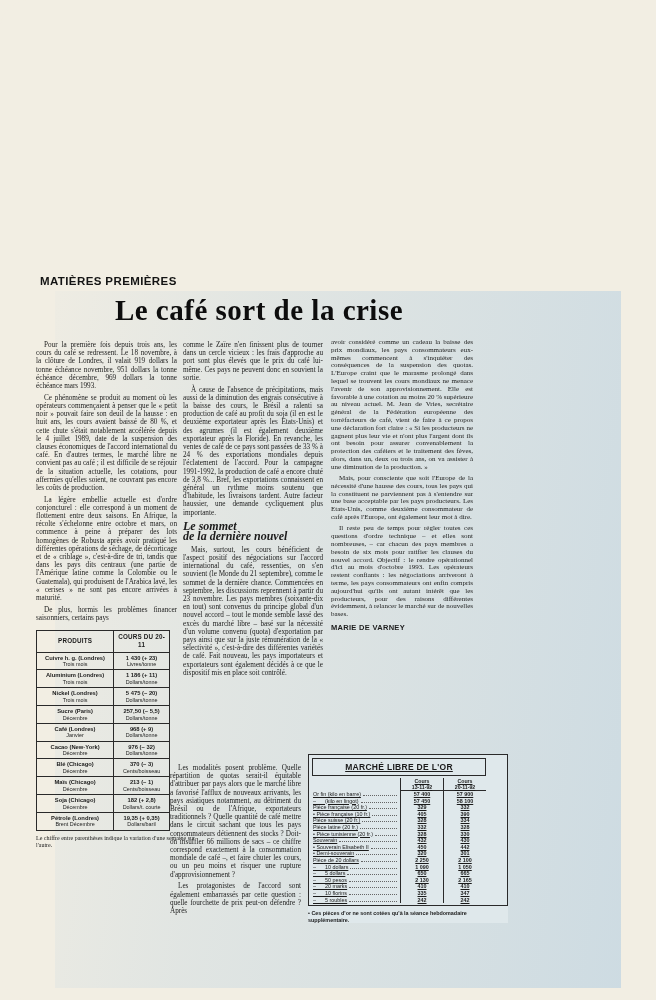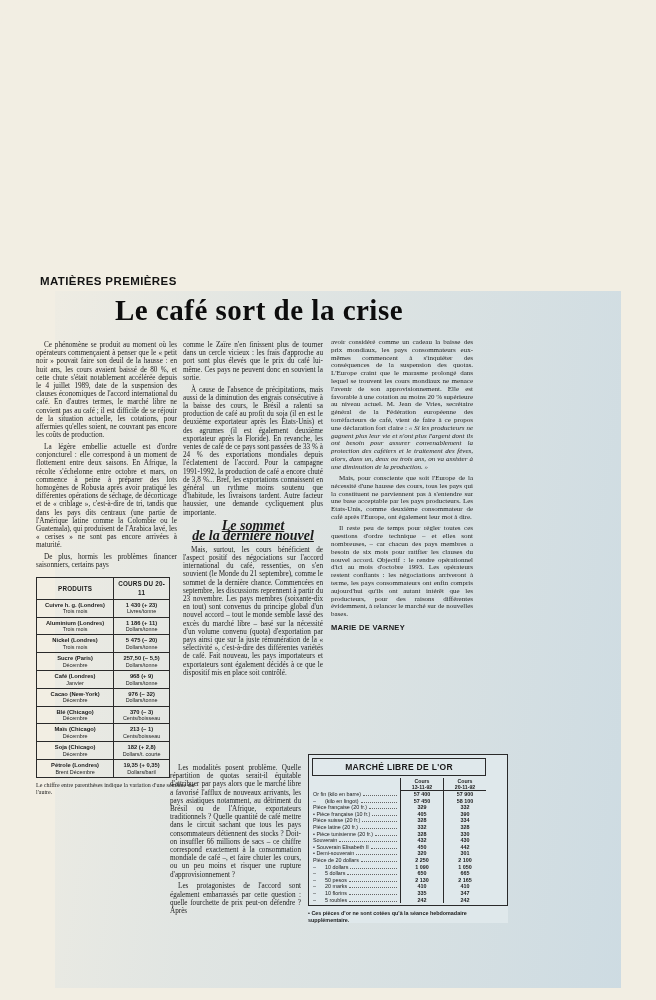--- a/index.html
+++ b/index.html
@@ -13,42 +13,42 @@
             font-size:11.5px; letter-spacing:0.4px; color:#141414; }
   .headline { position:absolute; left:36px; top:294px; width:446px; text-align:center;
               font-weight:bold; font-size:29px; letter-spacing:0.5px; color:#0d0d0d;font-family:Liberation Serif, serif; }
   .col { position:absolute; font-size:7.2px; line-height:8.2px; text-align:justify; }
   .col p { margin:0 0 3.5px 0; text-indent:8px; }
   .col p.cont { text-indent:0; }
   .col1 { left:36px;  top:341px; width:141px; }
   .col2a{ left:183px; top:341px; width:140px; }
   .col2b{ left:170px; top:764px; width:131px; }
   .col3 { left:331px; top:339px; width:142px; font-size:7px; line-height:7.8px; }
-  .subhead { text-align:center; font-weight:bold; font-style:italic;
-             font-size:14px; line-height:10.5px; margin:4px 0 4px; text-indent:0;text-decoration:underline; }
-  .quote { font-style:italic; }
+  .subhead { font-weight:bold; font-style:italic;
+             font-size:12px; line-height:10.5px; margin:4px 0 4px; text-indent:0; }
+  .quote { }
   .byline { font-family:"Liberation Sans", sans-serif; font-weight:bold;
             font-size:7.5px; letter-spacing:0.3px; margin-top:5px; }
 
   
   .ctable { width:134px; border-collapse:collapse; margin-top:8px;
             font-family:"Liberation Sans", sans-serif; }
   .ctable th, .ctable td { border:1px solid #2a2a2a; text-align:center;
             padding:2px 1px; vertical-align:middle; }
   .ctable th { font-size:6.3px; letter-spacing:0.2px; }
   .c-name { font-weight:bold; font-size:5.8px; line-height:6.6px; }
   .c-sub  { font-size:5.4px; line-height:6.2px; }
   .c-val  { font-weight:bold; font-size:5.8px; line-height:6.6px; }
   .c-unit { font-size:5.4px; line-height:6.2px; }
   .cfoot { width:172px; font-size:6px; line-height:7px; margin-top:4px; text-align:left; }
 
   
   .goldbox { position:absolute; left:308px; top:754px; width:200px;
              background:rgba(224,232,236,0.92); }
-  .gold-outer { border:1px solid #2a2a2a; padding:3px 21px 2px 3px; }
+  .gold-outer { border:1px solid #2a2a2a; padding:3px 21px 2px 3px;text-decoration:underline; }
   .gold-title { border:1px solid #2a2a2a; text-align:center;
                 font-family:"Liberation Sans", sans-serif; font-weight:bold;
                 font-size:8.5px; padding:3px 0; margin-bottom:2px; letter-spacing:0.3px; }
   .gtable { width:100%; border-collapse:collapse; font-family:"Liberation Sans", sans-serif; }
   .gtable td, .gtable th { padding:0 1px; vertical-align:bottom; }
   .g-hv { border-left:1px solid #2a2a2a; border-bottom:1px solid #2a2a2a;
           width:40px; text-align:center; font-weight:bold;
           font-size:5.2px; line-height:6px; padding:1px 0 2px 0; }
   .g-label { font-size:5.4px; line-height:6.6px; text-align:left; }
   .g-label .flexw { display:flex; align-items:baseline; }
@@ -64,20 +64,21 @@
 
 <div class="page">
   <div class="wash"></div>
 
   <div class="kicker">MATIÈRES PREMIÈRES</div>
   <h1 class="headline" style="margin:0; position:absolute;">Le café sort de la crise</h1>
 
   <div class="col col1">
     <div>
 
+    <p>Pour la première fois depuis trois ans, les cours du café se redressent. Le 18 novembre, à la clôture de Londres, il valait 919 dollars la tonne échéance novembre, 951 dollars la tonne échéance décembre, 969 dollars la tonne échéance mars 1993.</p>
         <p>Ce phénomène se produit au moment où les opérateurs commençaient à penser que le « petit noir » pouvait faire son deuil de la hausse : en huit ans, les cours avaient baissé de 80 %, et cette chute s'était notablement accélérée depuis le 4 juillet 1989, date de la suspension des clauses économiques de l'accord international du café. En d'autres termes, le marché libre ne convient pas au café ; il est difficile de se réjouir de la situation actuelle, les cotations, pour affermies qu'elles soient, ne couvrant pas encore les coûts de production.</p>
         <p>La légère embellie actuelle est d'ordre conjoncturel : elle correspond à un moment de flottement entre deux saisons. En Afrique, la récolte s'échelonne entre octobre et mars, on commence à peine à préparer des lots homogènes de Robusta après avoir pratiqué les différentes opérations de séchage, de décorticage et de « criblage », c'est-à-dire de tri, tandis que dans les pays dits centraux (une partie de l'Amérique latine comme la Colombie ou le Guatemala), qui produisent de l'Arabica lavé, les « cerises » ne sont pas encore arrivées à maturité.</p>
         <p>De plus, hormis les problèmes financer saisonniers, certains pays</p>
       </div>
 
     <table class="ctable">
       <thead>
         <tr>
           <th style="width:58%;">PRODUITS</th>
           <th>COURS DU 20-11</th>

